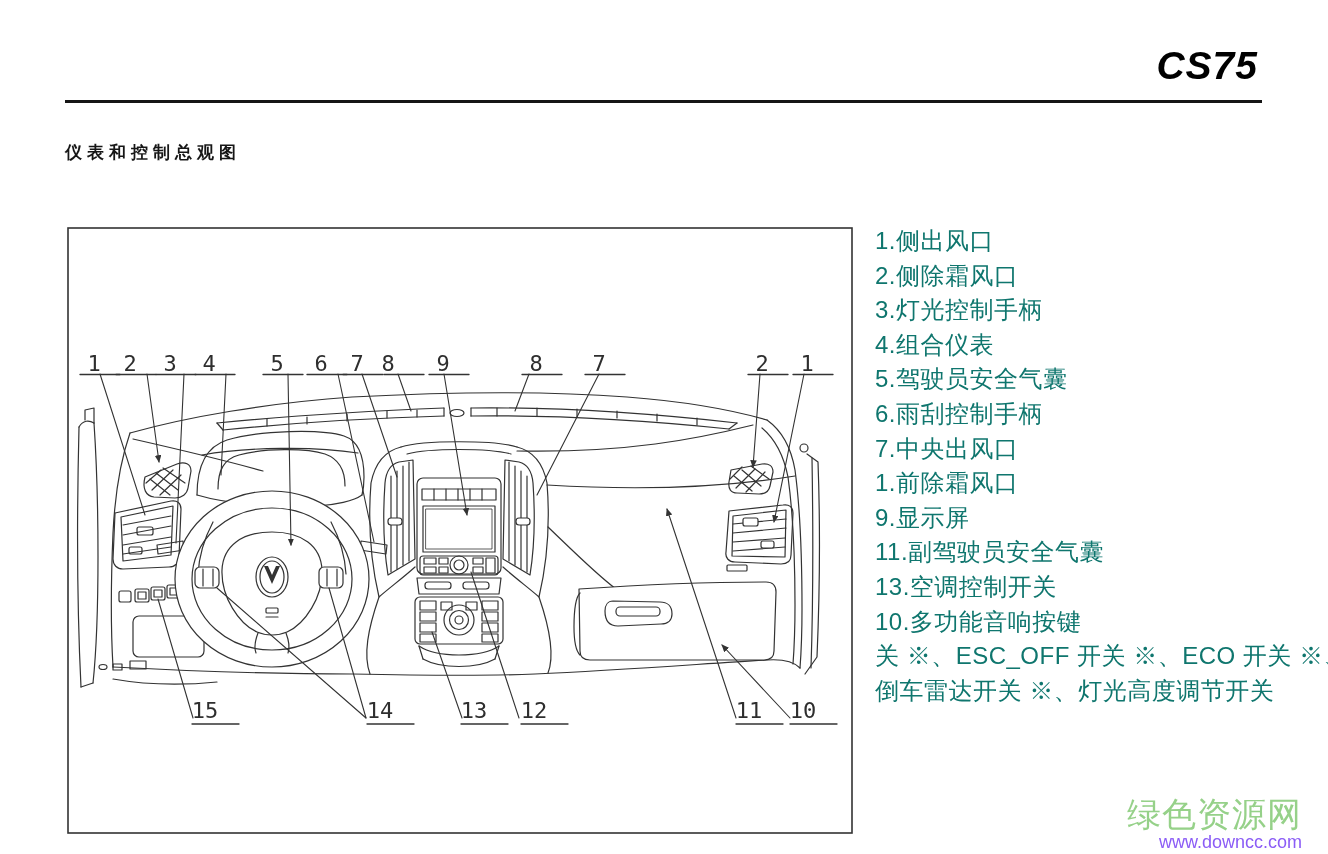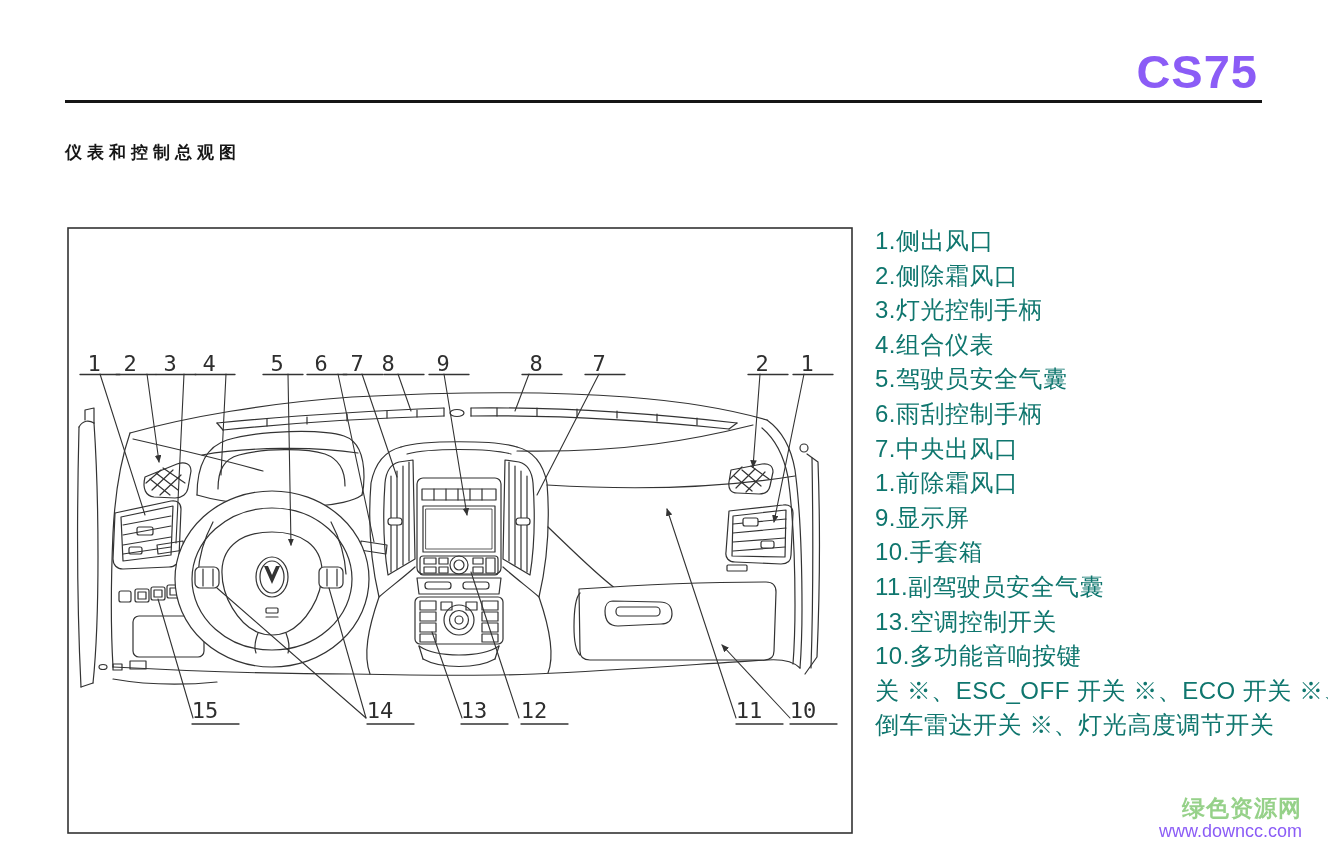--- a/index.html
+++ b/index.html
@@ -1,33 +1,33 @@
 <!DOCTYPE html>
 <html><head>
 <meta charset="utf-8">
 <style>
   html,body{margin:0;padding:0;background:#fff;}
   #page{position:relative;width:1328px;height:854px;background:#ffffff;overflow:hidden;
         font-family:"Liberation Sans",sans-serif;color:#1a1a1a;}
   
   #model{position:absolute;top:44px;right:70px;font-family:"Liberation Sans",sans-serif;
-         font-weight:bold;font-size:47px;letter-spacing:1px;color:#8b5cf6;}
+         font-style:italic;font-weight:bold;font-size:39px;letter-spacing:1px;color:#000000;}
   #rule{position:absolute;left:65px;top:100px;width:1197px;height:3px;background:#151515;}
   #sec-title{position:absolute;left:65px;top:141px;font-size:17px;font-weight:bold;
              letter-spacing:5px;color:#161616;}
   
   #diagram{position:absolute;left:67px;top:227px;width:786px;height:607px;}
   #diagram svg{display:block;}
   
   #legend{position:absolute;left:875px;top:224px;width:440px;color:#0f766e;}
   #legend .ln{font-size:24px;line-height:34.6px;height:34.6px;white-space:nowrap;
               letter-spacing:0.5px;}
   
   #watermark{position:absolute;right:26px;top:797px;text-align:right;line-height:1;}
-  #wm-name{font-size:23px;font-weight:bold;letter-spacing:1px;}
+  #wm-name{font-size:34px;font-weight:normal;letter-spacing:1px;}
   #wm-url{font-size:18px;margin-top:2px;}
 </style>
 </head>
 <body>
 
 <div id="page">
 
   <div id="model">CS75</div>
   <div id="rule"></div>
   <div id="sec-title">仪表和控制总观图</div>
@@ -313,21 +313,20 @@
   <div id="legend">
     <div class="ln">1.侧出风口</div>
     <div class="ln">2.侧除霜风口</div>
     <div class="ln">3.灯光控制手柄</div>
     <div class="ln">4.组合仪表</div>
     <div class="ln">5.驾驶员安全气囊</div>
     <div class="ln">6.雨刮控制手柄</div>
     <div class="ln">7.中央出风口</div>
     <div class="ln">1.前除霜风口</div>
     <div class="ln">9.显示屏</div>
-    <div class="ln">10.手套箱</div>
     <div class="ln">11.副驾驶员安全气囊</div>
     <div class="ln">13.空调控制开关</div>
     <div class="ln">10.多功能音响按键</div>
     <div class="ln">关 ※、ESC_OFF 开关 ※、ECO 开关 ※、</div>
     <div class="ln">倒车雷达开关 ※、灯光高度调节开关</div>
   </div>
 
   <div id="watermark">
     <div id="wm-name" style="color: rgb(150, 209, 137);">绿色资源网</div>
     <div id="wm-url" style="color: #8b5cf6;">www.downcc.com</div>

